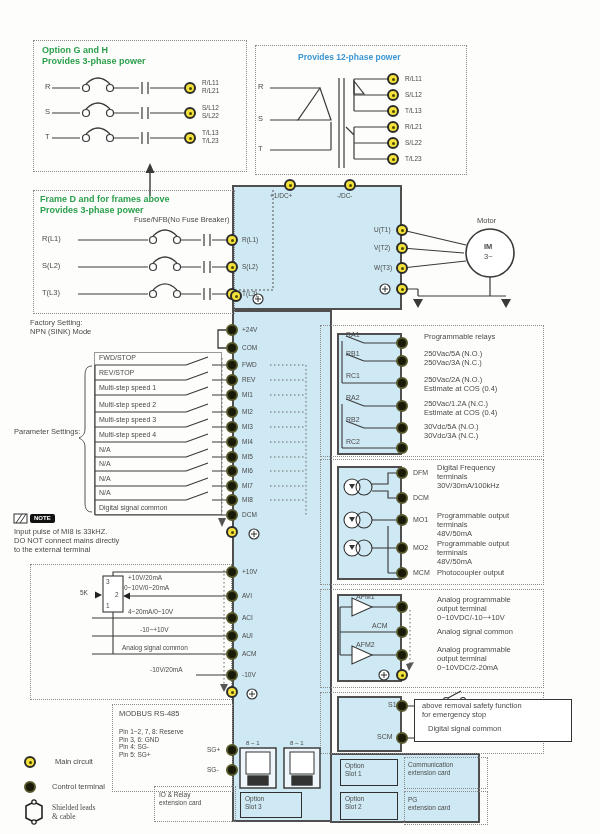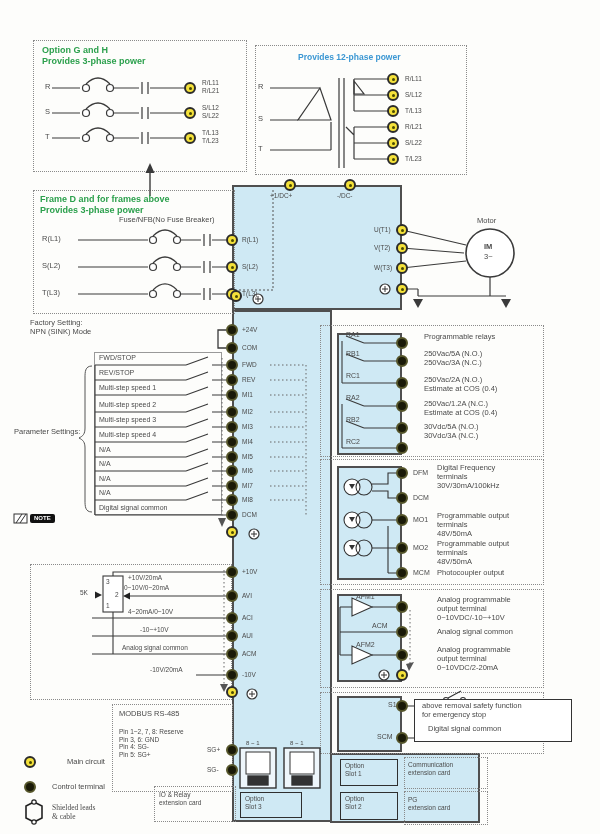--- a/index.html
+++ b/index.html
@@ -191,21 +191,21 @@
     <g>
         <polygon points="34,802 42,806 42,818 34,822 26,818 26,806" fill="none" stroke="#222" stroke-width="1.6"></polygon>
         <circle cx="34" cy="802" r="2.2" fill="#fff" stroke="#222" stroke-width="1.2"></circle>
         <circle cx="34" cy="822" r="2.2" fill="#fff" stroke="#222" stroke-width="1.2"></circle>
       </g>
   </svg>
 
   <div class="lb g" style="left:42px;top:45px;"><span>Option G and H</span><br><span>Provides 3-phase power</span></div>
   <div class="lb b" style="left:298px;top:52px;">Provides 12-phase power</div>
   <div class="lb g" style="left:40px;top:194px;"><span>Frame D and for frames above</span><br><span>Provides 3-phase power</span></div>
-  <div class="lb t75" style="left:83px;top:216px;padding-left:36px;">Fuse/NFB(No Fuse Breaker)</div>
+  <div class="lb t75" style="left:98px;top:216px;padding-left:36px;">Fuse/NFB(No Fuse Breaker)</div>
 
   <div class="lb t75" style="left:45px;top:83px;">R</div>
   <div class="lb t75" style="left:45px;top:108px;">S</div>
   <div class="lb t75" style="left:45px;top:133px;">T</div>
   <div class="lb t65" style="left:202px;top:79px;"><span>R/L11</span><br><span>R/L21</span></div>
   <div class="lb t65" style="left:202px;top:104px;"><span>S/L12</span><br><span>S/L22</span></div>
   <div class="lb t65" style="left:202px;top:129px;"><span>T/L13</span><br><span>T/L23</span></div>
 
   <div class="lb t75" style="left:258px;top:83px;">R</div>
   <div class="lb t75" style="left:258px;top:115px;">S</div>
@@ -255,20 +255,21 @@
   <div class="lb t65" style="left:242px;top:408px;">MI2</div>
   <div class="lb t65" style="left:242px;top:423px;">MI3</div>
   <div class="lb t65" style="left:242px;top:438px;">MI4</div>
   <div class="lb t65" style="left:242px;top:453px;">MI5</div>
   <div class="lb t65" style="left:242px;top:467px;">MI6</div>
   <div class="lb t65" style="left:242px;top:482px;">MI7</div>
   <div class="lb t65" style="left:242px;top:496px;">MI8</div>
   <div class="lb t65" style="left:242px;top:511px;">DCM</div>
 
   <div class="badge" style="left:30px;top:514px;">NOTE</div>
+  <div class="lb t75" style="left:14px;top:528px;"><span>Input pulse of MI8 is 33kHZ.</span><br><span>DO NOT connect mains directly</span><br><span>to the external terminal</span></div>
 
   <div class="lb t65" style="left:106px;top:578px;">3</div>
   <div class="lb t65" style="left:115px;top:591px;">2</div>
   <div class="lb t65" style="left:106px;top:602px;">1</div>
   <div class="lb t65" style="left:80px;top:589px;">5K</div>
   <div class="lb t65" style="left:128px;top:574px;">+10V/20mA</div>
   <div class="lb t65" style="left:124px;top:584px;">0~10V/0~20mA</div>
   <div class="lb t65" style="left:128px;top:608px;">4~20mA/0~10V</div>
   <div class="lb t65" style="left:140px;top:626px;">-10~+10V</div>
   <div class="lb t65" style="left:122px;top:644px;">Analog signal common</div>
@@ -326,21 +327,21 @@
   <div class="lb t65" style="left:345px;top:762px;"><span>Option</span><br><span>Slot 1</span></div>
   <div class="lb t65" style="left:408px;top:761px;"><span>Communication</span><br><span>extension card</span></div>
   <div class="slot" style="left:340px;top:792px;width:58px;height:28px;"></div>
   <div class="lb t65" style="left:345px;top:795px;"><span>Option</span><br><span>Slot 2</span></div>
   <div class="lb t65" style="left:408px;top:796px;"><span>PG</span><br><span>extension card</span></div>
   <div class="slot" style="left:240px;top:792px;width:62px;height:26px;"></div>
   <div class="lb t65" style="left:245px;top:795px;"><span>Option</span><br><span>Slot 3</span></div>
   <div class="lb t65" style="left:159px;top:791px;"><span>IO &amp; Relay</span><br><span>extension card</span></div>
 
   <span class="tm" style="left:24px;top:756px;"></span>
-  <div class="lb t75" style="left:60px;top:758px;padding-left:7px;">Main circuit</div>
+  <div class="lb t75" style="left:48px;top:758px;padding-left:7px;">Main circuit</div>
   <span class="tc" style="left:24px;top:781px;"></span>
   <div class="lb t75" style="left:52px;top:783px;">Control terminal</div>
   <div class="lb t75" style="left:52px;top:804px;font-family:Liberation Serif, serif;"><span>Shielded leads</span><br><span>&amp; cable</span></div>
 
   <span class="tm" style="left:184px;top:82px;"></span>
   <span class="tm" style="left:184px;top:107px;"></span>
   <span class="tm" style="left:184px;top:132px;"></span>
   <span class="tm" style="left:387px;top:73px;"></span>
   <span class="tm" style="left:387px;top:89px;"></span>
   <span class="tm" style="left:387px;top:105px;"></span>

